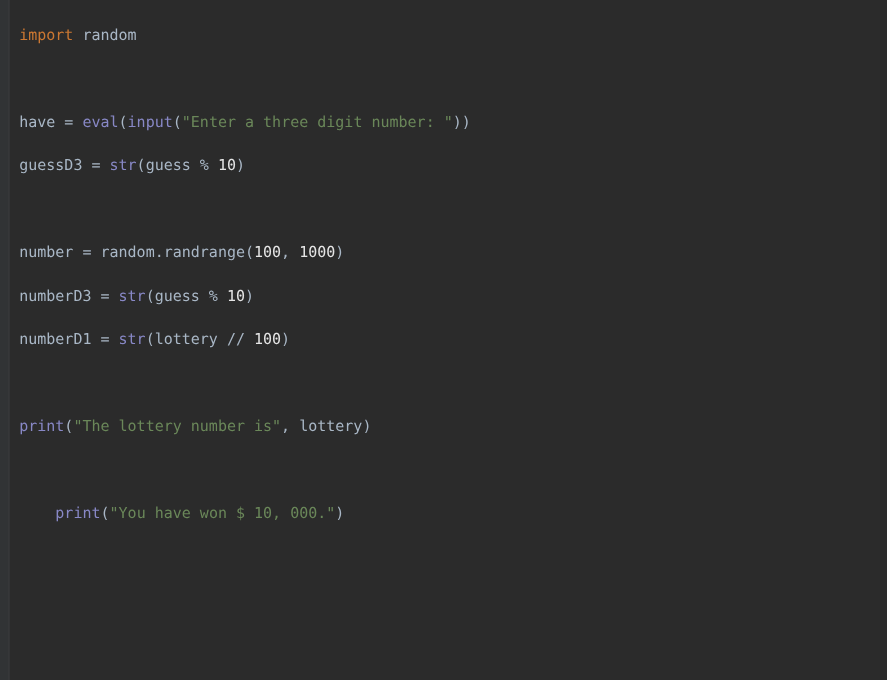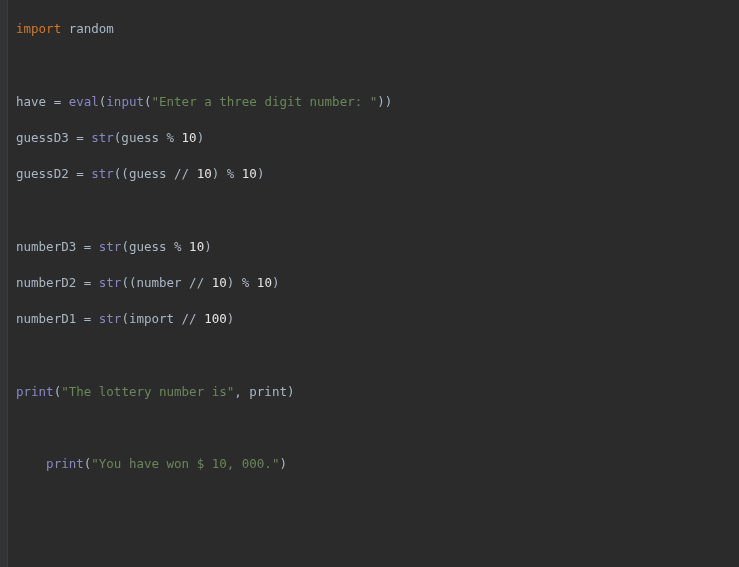--- a/index.html
+++ b/index.html
@@ -35,27 +35,26 @@
 </head>
 <body>
 
 <div class="gutter"></div>
 
 <div class="code">
 <span class="line"><span class="kw">import</span><span class="id"> random</span></span>
 <span class="line"> </span>
 <span class="line"><span>have = </span><span class="fn">eval</span><span>(</span><span class="fn">input</span><span>(</span><span class="str">"Enter a three digit number: "</span><span>))</span></span>
 <span class="line"><span>guessD3 = </span><span class="fn">str</span><span>(guess % </span><span class="num">10</span><span>)</span></span>
-<span class="line"><span>guessD2 = </span><span class="fn">str</span><span>((guess // </span><span class="num">10</span><span>) % </span><span class="num">10</span><span>)</span></span>
 <span class="line"> </span>
+<span class="line"><span>number = random.randrange(</span><span class="num">100</span><span>, </span><span class="num">1000</span><span>)</span></span>
 <span class="line"><span>numberD3 = </span><span class="fn">str</span><span>(guess % </span><span class="num">10</span><span>)</span></span>
-<span class="line"><span>numberD2 = </span><span class="fn">str</span><span>((number // </span><span class="num">10</span><span>) % </span><span class="num">10</span><span>)</span></span>
-<span class="line"><span>numberD1 = </span><span class="fn">str</span><span>(import // </span><span class="num">100</span><span>)</span></span>
+<span class="line"><span>numberD1 = </span><span class="fn">str</span><span>(lottery // </span><span class="num">100</span><span>)</span></span>
 <span class="line"> </span>
-<span class="line"><span class="fn">print</span><span>(</span><span class="str">"The lottery number is"</span><span>, print)</span></span>
+<span class="line"><span class="fn">print</span><span>(</span><span class="str">"The lottery number is"</span><span>, lottery)</span></span>
 <span class="line"> </span>
 <span class="line"><span>    </span><span class="fn">print</span><span>(</span><span class="str">"You have won $ 10, 000."</span><span>)</span></span>
 
 
 
 
 
 
 
 

